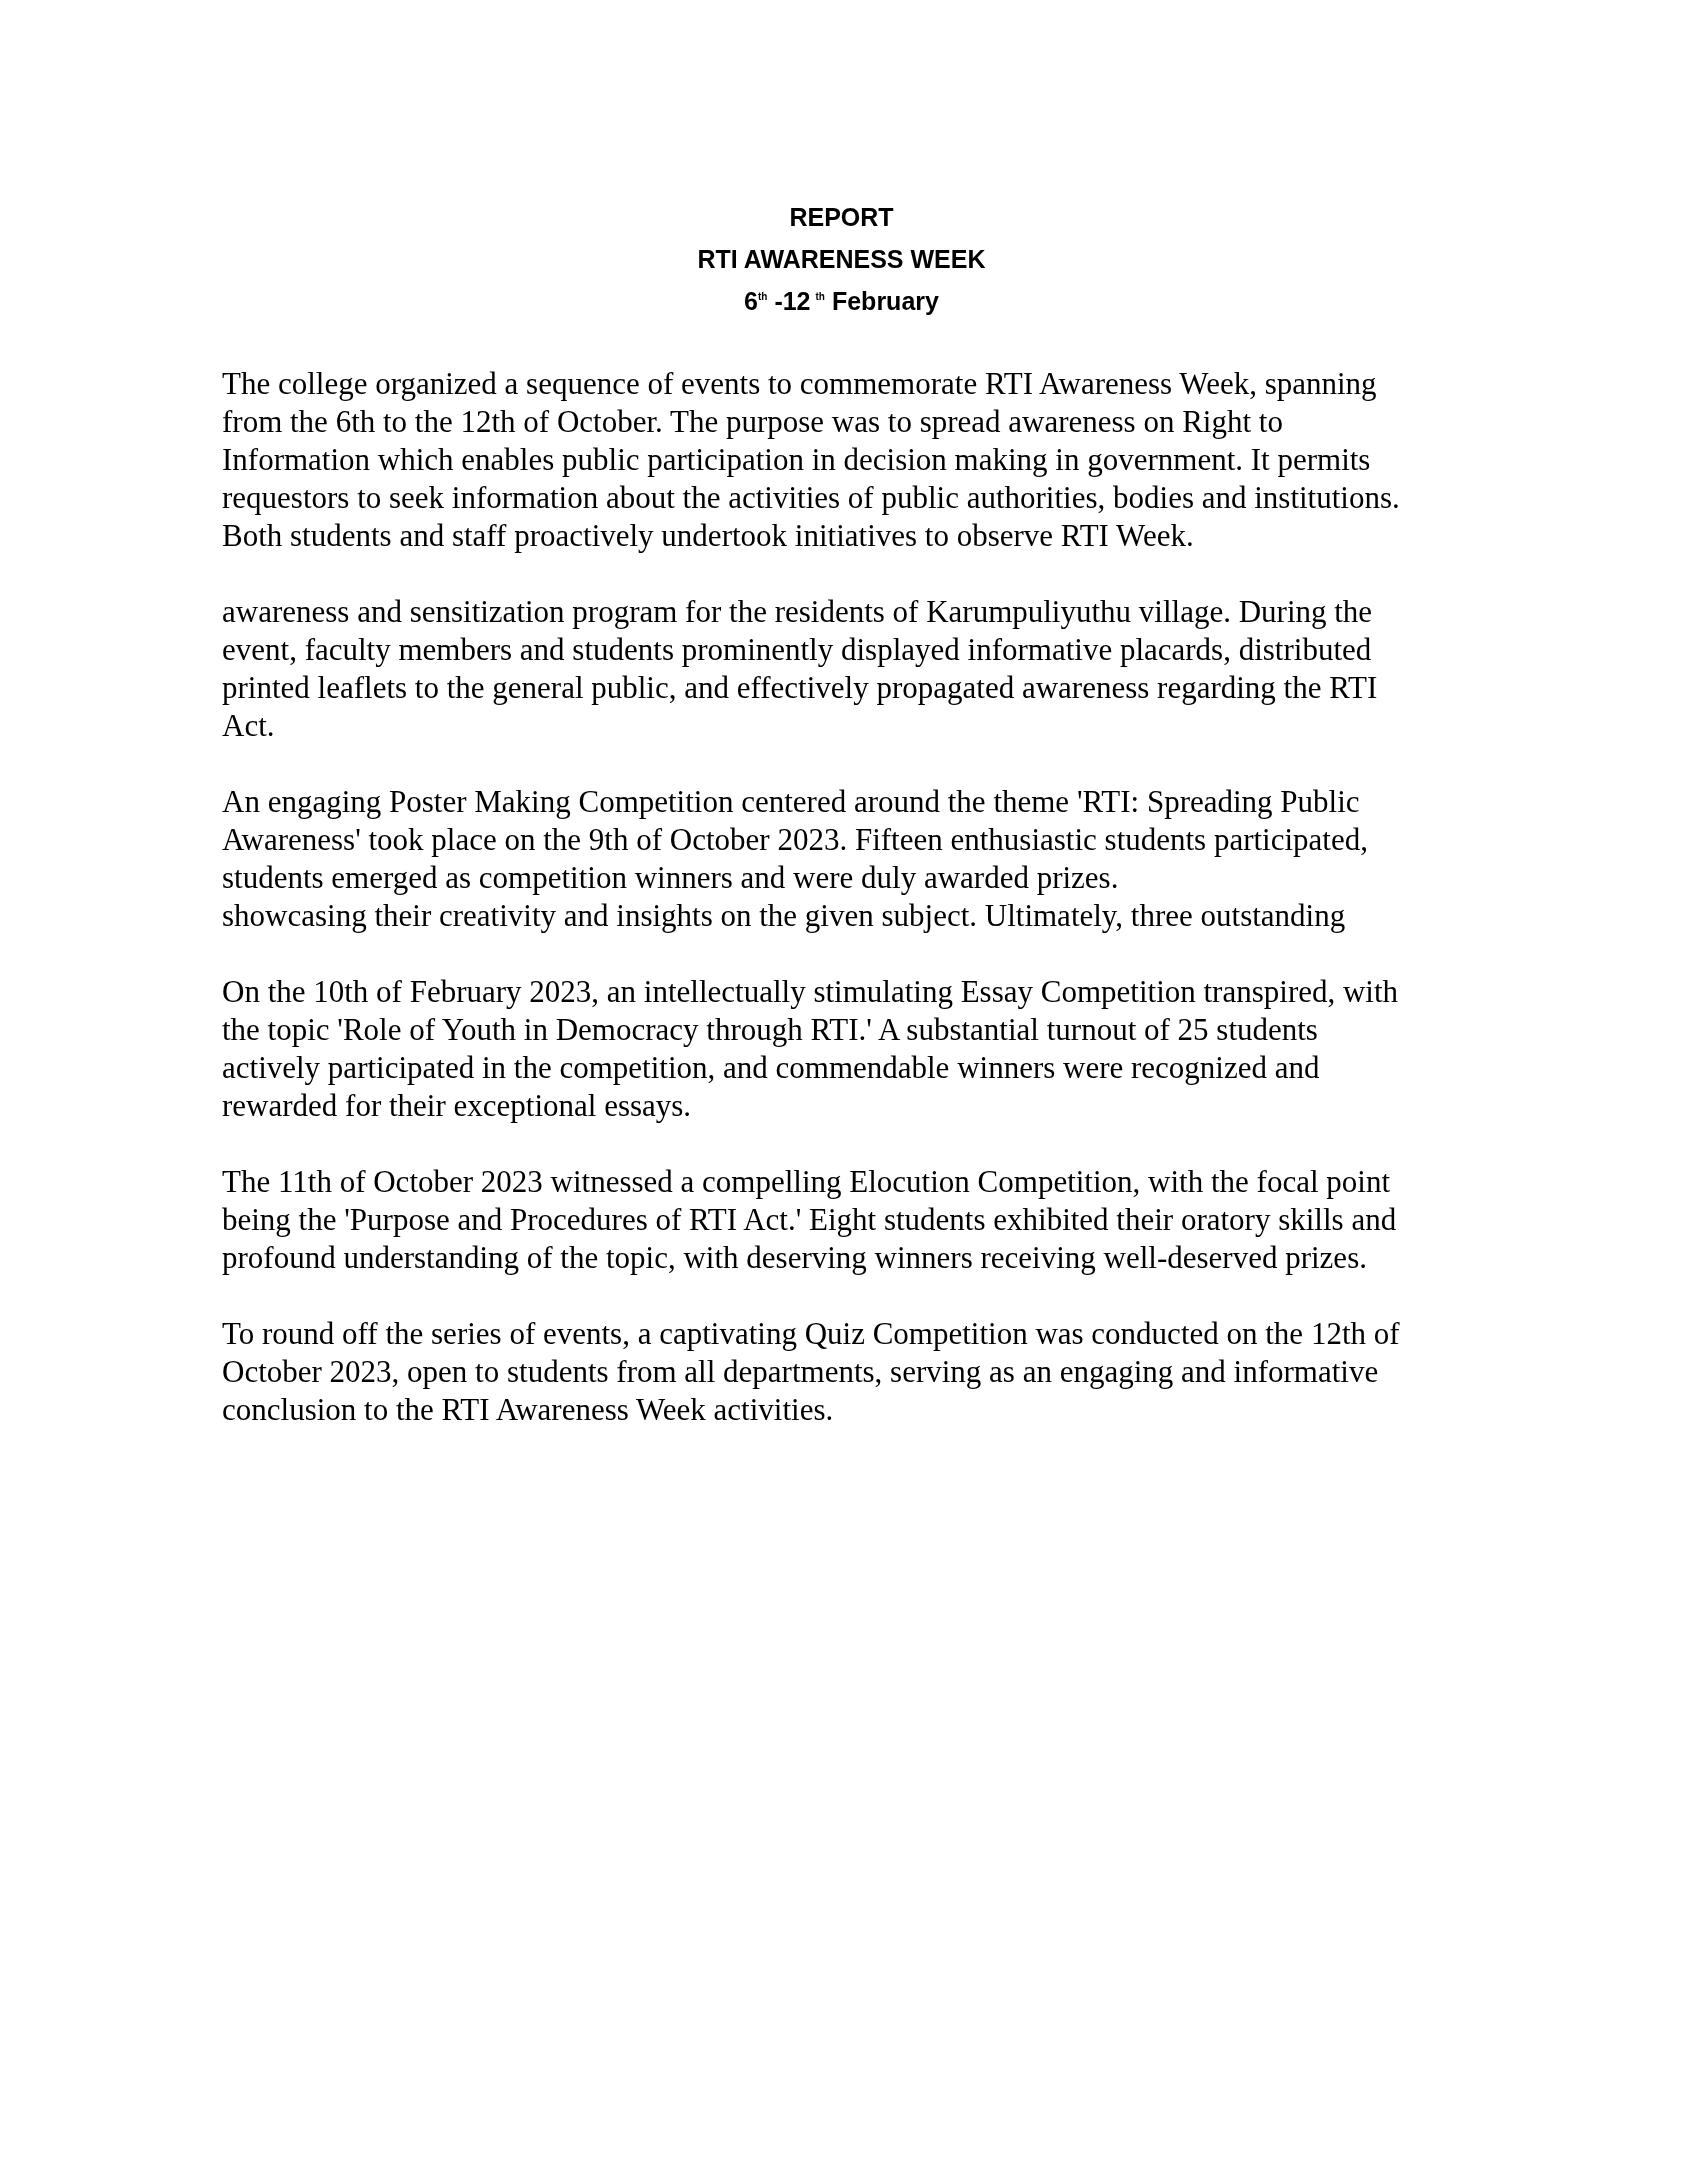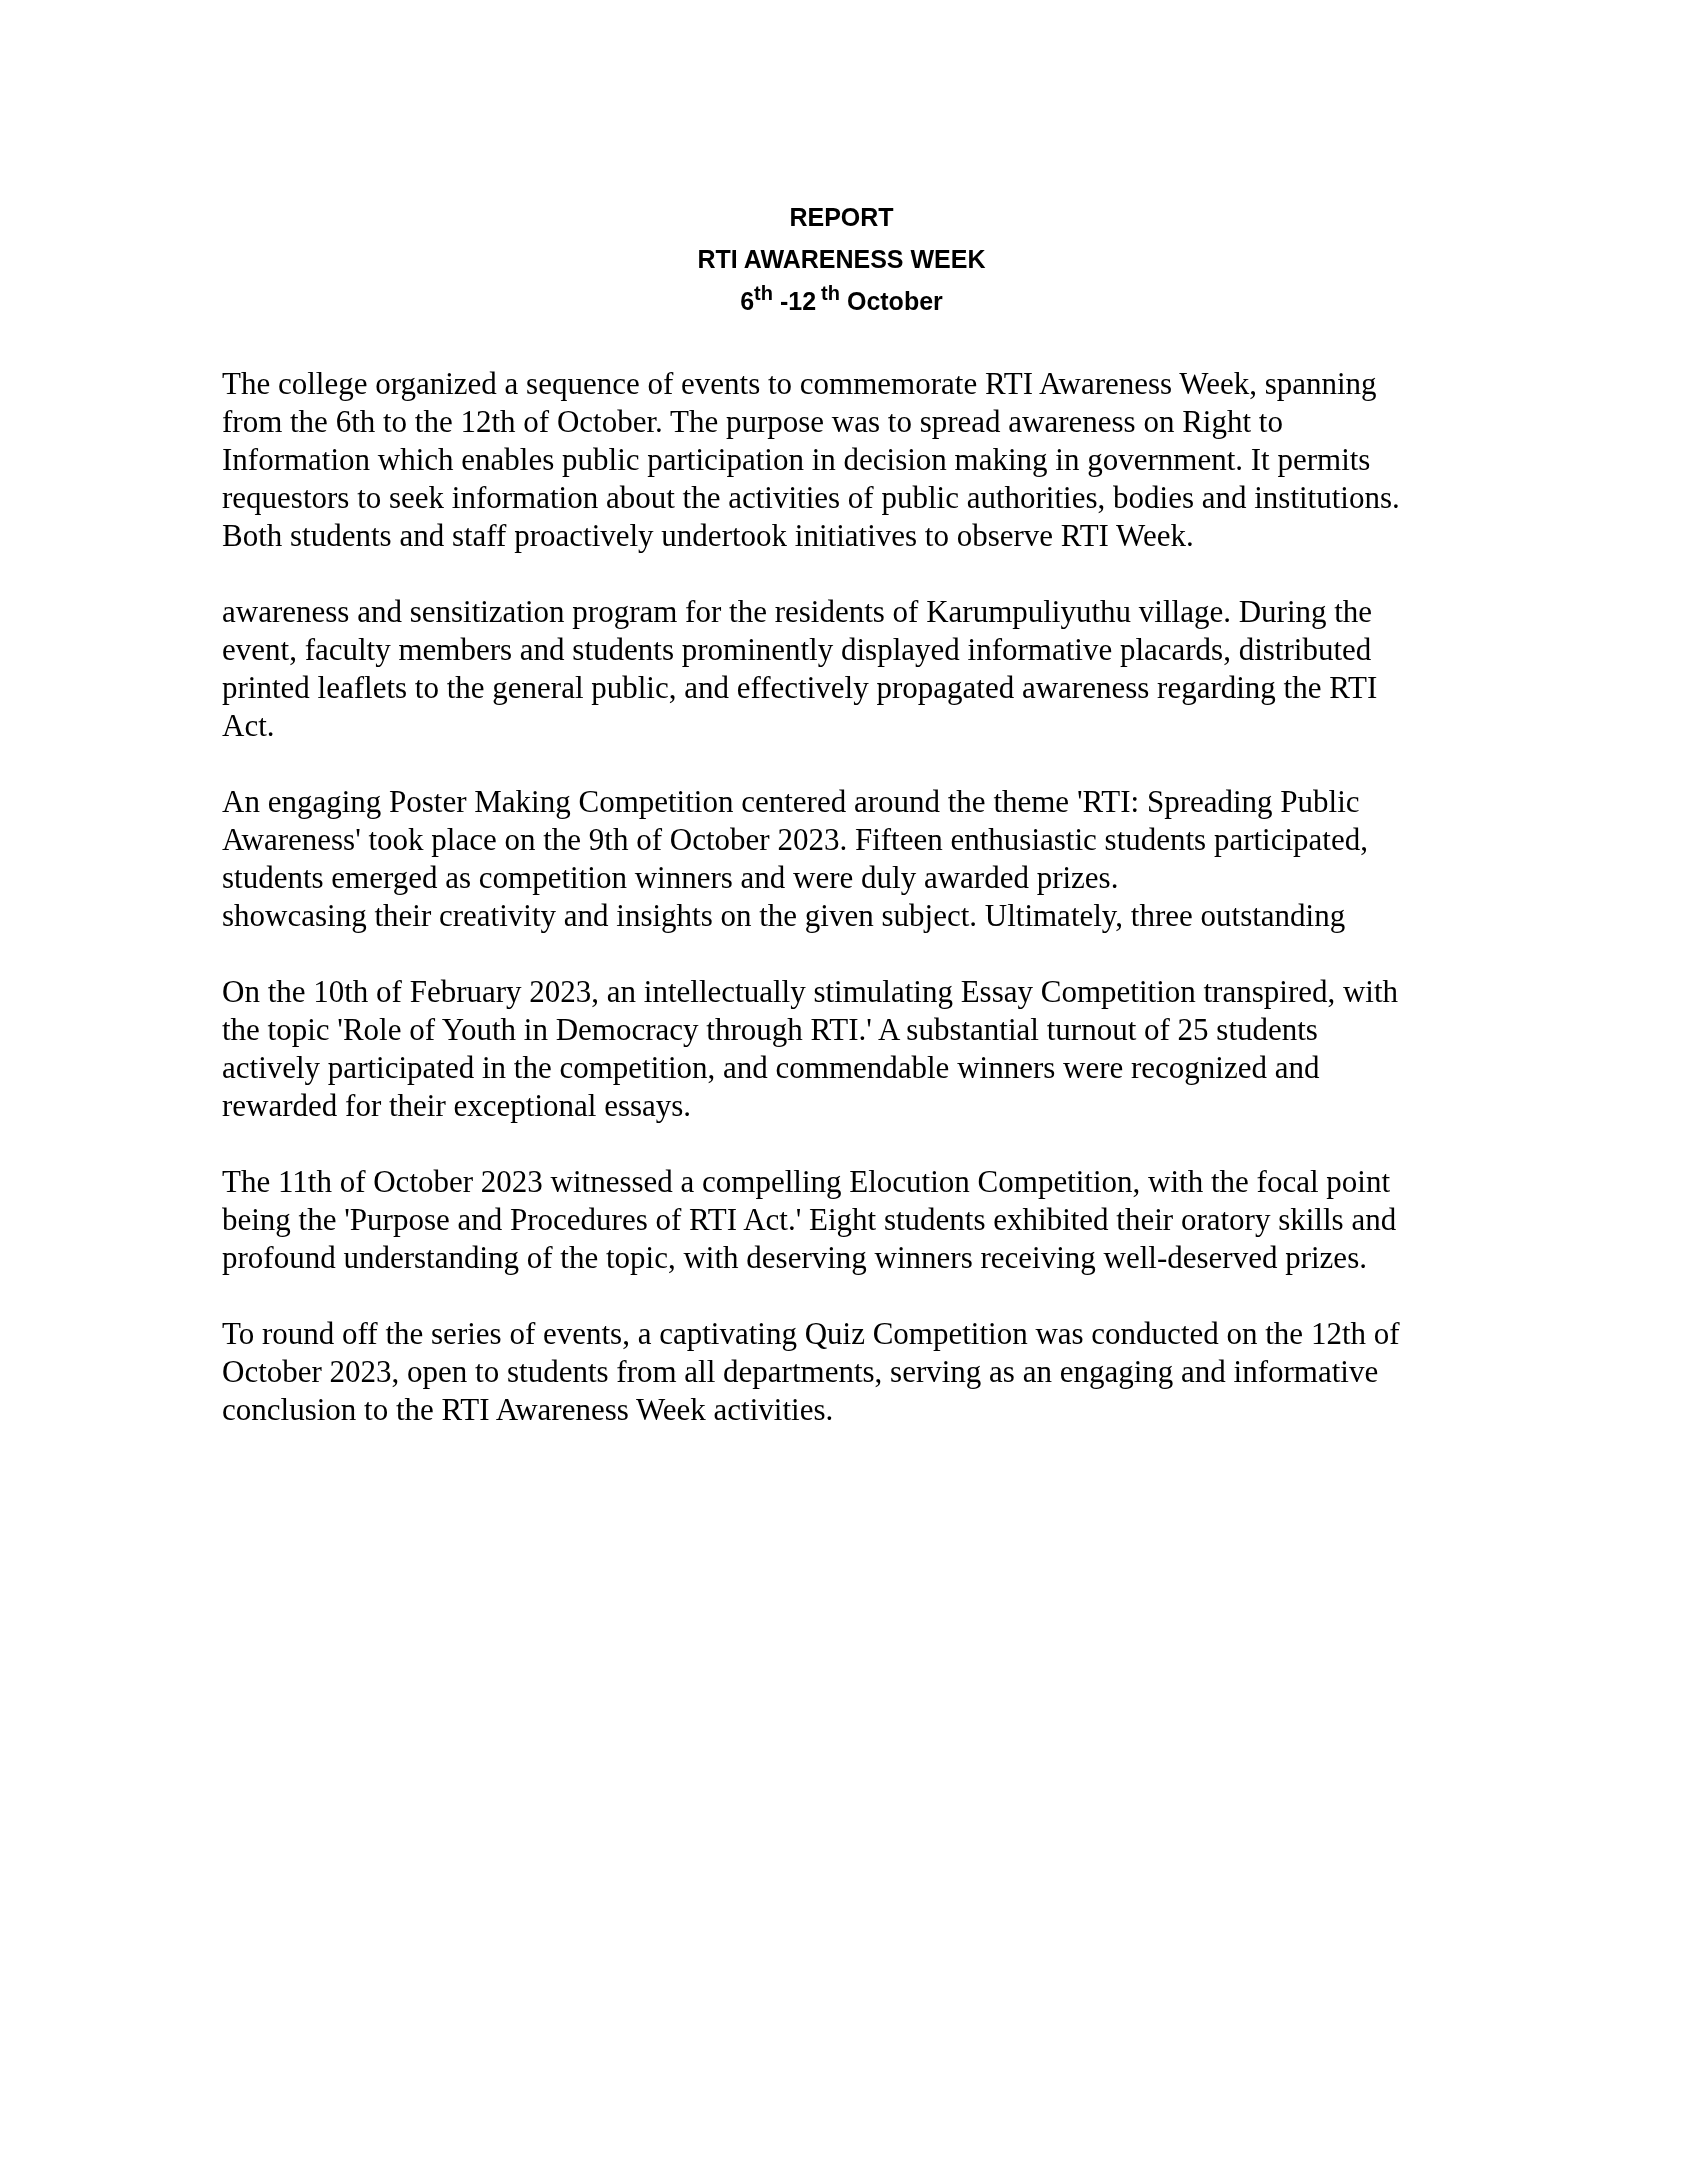--- a/index.html
+++ b/index.html
@@ -5,37 +5,37 @@
   html, body { margin: 0; padding: 0; background: #ffffff; }
   body { width: 1683px; height: 2178px; position: relative; overflow: hidden; }
   .page { position: absolute; left: 0; top: 0; width: 1683px; height: 2178px; background: #ffffff; }
   .header {
     position: absolute; left: 0; top: 196px; width: 1683px;
     text-align: center;
     font-family: "Liberation Sans", sans-serif;
     font-weight: bold; font-size: 25px; line-height: 42px; color: #000;
   }
   .header .hline { display: block; white-space: nowrap; }
-  .header sup { font-size: 20px; line-height: 0; vertical-align: 10px; }
+  .header sup { font-size: 10px; line-height: 0; vertical-align: 10px; }
   .body {
     position: absolute; left: 198px; top: 365px; width: 1287px;
     font-family: "Liberation Serif", serif;
     font-size: 31px; line-height: 38px; color: #000;
   }
   .para { margin: 0 0 38px 0; }
   .line { display: block; white-space: nowrap; margin-left: 24px; }
 </style>
 </head>
 <body>
 
 <div class="page">
   <div class="header">
     <span class="hline">REPORT</span>
     <span class="hline">RTI AWARENESS WEEK</span>
-    <span class="hline"><span>6</span><sup>th</sup><span style="white-space:pre"> -12</span><sup style="margin-left:5px">th</sup><span style="white-space:pre"> October</span></span>
+    <span class="hline"><span>6</span><sup>th</sup><span style="white-space:pre"> -12</span><sup style="margin-left:5px">th</sup><span style="white-space:pre"> February</span></span>
   </div>
 
   <div class="body">
     <p class="para">
       <span class="line">The college organized a sequence of events to commemorate RTI Awareness Week, spanning</span>
       <span class="line">from the 6th to the 12th of October. The purpose was to spread awareness on Right to</span>
       <span class="line">Information which enables public participation in decision making in government. It permits</span>
       <span class="line">requestors to seek information about the activities of public authorities, bodies and institutions.</span>
       <span class="line">Both students and staff proactively undertook initiatives to observe RTI Week.</span>
     </p>

